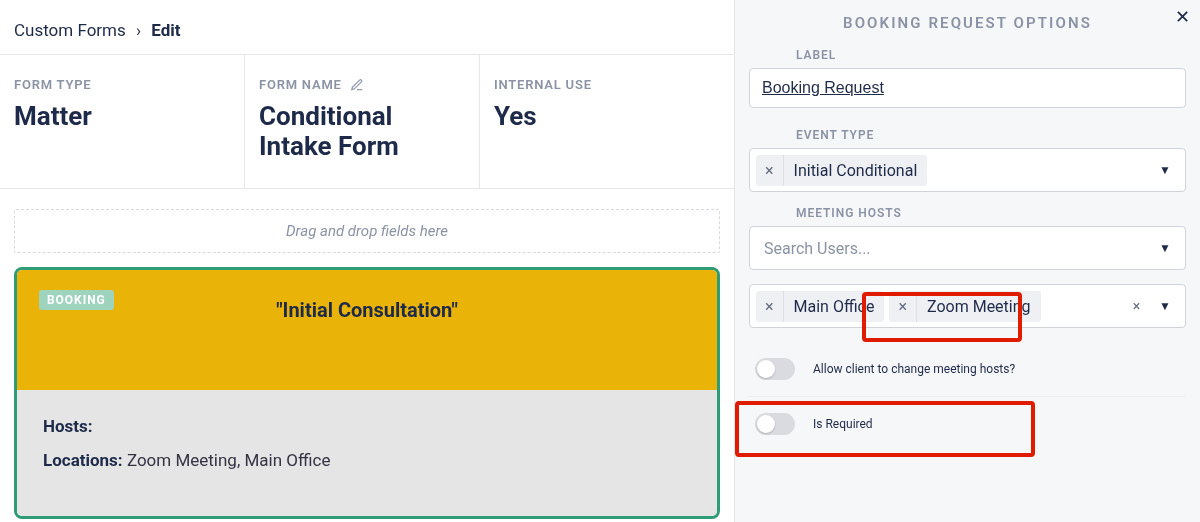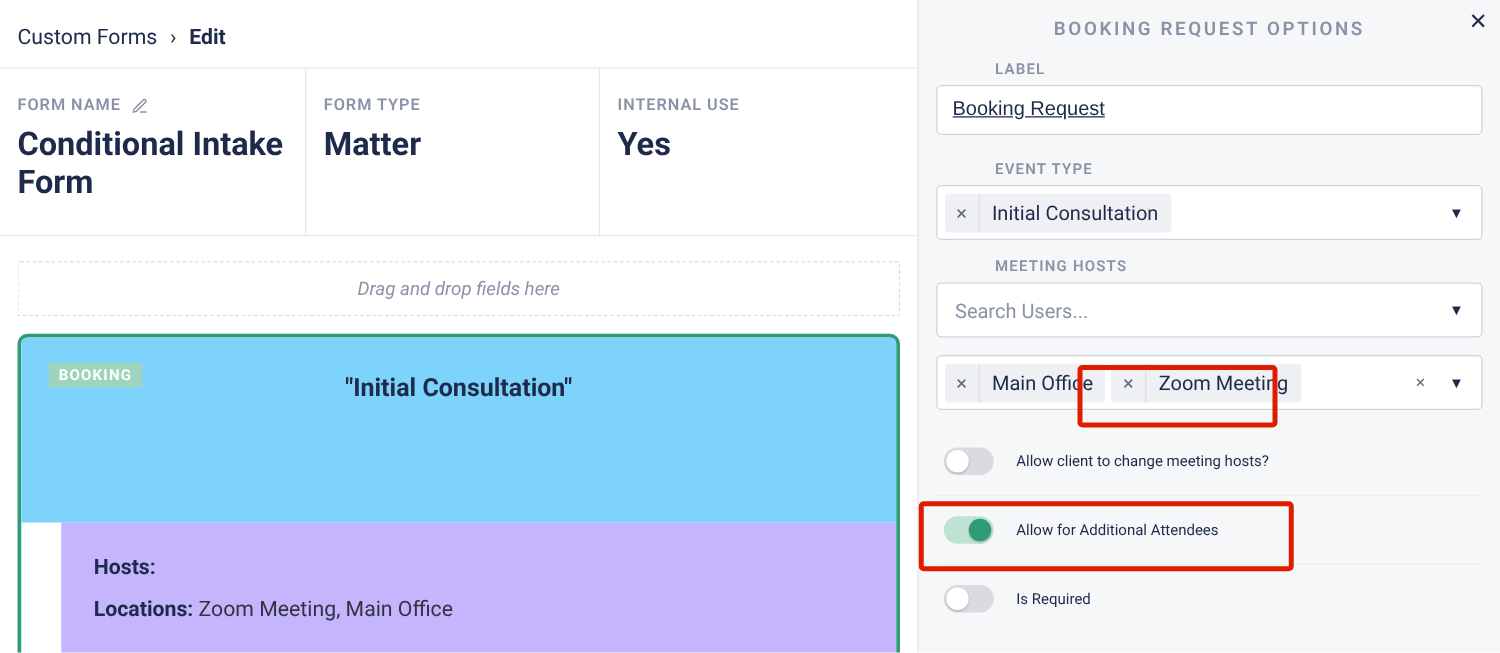--- a/index.html
+++ b/index.html
@@ -12,24 +12,24 @@
   .header-cell { padding: 22px 14px 26px 14px; border-right: 1px solid #e7e7ea; }
   .header-cell:first-child { width: 245px; }
   .header-cell:nth-child(2) { width: 235px; }
   .header-cell:nth-child(3) { flex:1; border-right:none; }
   .hc-label { font-size: 13px; font-weight:600; letter-spacing: 0.06em; color:#8a93a6; text-transform: uppercase; margin-bottom: 10px; display:flex; align-items:center; gap:8px;}
   .hc-label svg { width:14px; height:14px; stroke:#8a93a6; }
   .hc-value { font-size: 26px; font-weight:700; color:#1e2a4a; line-height:1.15; }
   .builder { padding: 8px 14px 0 14px; }
   .dropzone { border: 1px dashed #d6d9df; border-radius: 2px; padding: 12px 12px; text-align:center; font-style: italic; color:#8a93a6; font-size:15px; margin: 12px 0; }
   .field-card { border: 3px solid #2f9c78; border-radius: 8px; overflow:hidden; margin: 14px 0; }
-  .field-card .fc-top { background:#7dd3fc; padding: 28px 26px 96px 26px; position:relative; }
+  .field-card .fc-top { background:#eab308; padding: 28px 26px 68px 26px; position:relative; }
   .fc-badge { position:absolute; top:20px; left:22px; background:#9ed3bd; color:#ffffff; font-size:12px; font-weight:700; letter-spacing:0.08em; padding:3px 8px; border-radius:3px; }
   .fc-title { text-align:center; font-weight:700; font-size:20px; color:#1e2a4a; }
-  .field-card .fc-bot { background:#c4b5fd; padding: 26px 26px 32px 26px; font-size:17px; color:#1e2a4a;margin-left:32px; }
+  .field-card .fc-bot { background:#e5e5e5; padding: 26px 26px 32px 26px; font-size:17px; color:#1e2a4a; }
   .fc-bot .row { margin-bottom: 14px; }
   .fc-bot .lbl { font-weight:700; }
   .fc-bot .val { font-weight:400; color:#334; }
 
   .panel { width: 466px; background:#f6f7f9; border-left:1px solid #e3e5ea; padding: 8px 14px 14px 14px; position:relative; }
   .panel-title { text-align:center; font-size:15px; font-weight:600; letter-spacing:0.14em; color:#8a93a6; padding: 6px 0 10px 0; }
   .panel-close { position:absolute; top:6px; right:10px; font-size:18px; color:#1e2a4a; cursor:pointer; }
   .p-label { font-size:12px; font-weight:600; letter-spacing:0.08em; color:#8a93a6; text-transform:uppercase; margin: 6px 0 6px 2px; padding-left: 45px; }
   .p-input { width:100%; background:#fff; border:1px solid #cfd3db; border-radius:4px; padding:10px 12px; font-size:16px; color:#1e2a4a; margin-bottom:14px;text-decoration:underline; }
   .chip-field { width:100%; background:#fff; border:1px solid #cfd3db; border-radius:4px; padding:4px 6px; display:flex; align-items:center; gap:5px; margin-bottom:14px; position:relative; min-height:44px; flex-wrap:wrap;}
@@ -56,32 +56,32 @@
 <div class="app">
   <div class="main">
     <div class="breadcrumb">
       <span>Custom Forms</span>
       <span class="chev">›</span>
       <strong>Edit</strong>
     </div>
 
     <div class="header-row">
       <div class="header-cell">
+        <div class="hc-label">FORM TYPE</div>
+        <div class="hc-value">Matter</div>
+      </div>
+      <div class="header-cell">
         <div class="hc-label">
           <span>FORM NAME</span>
           <svg viewBox="0 0 24 24" fill="none" stroke-width="2">
               <path d="M12 20h9"></path>
               <path d="M16.5 3.5a2.1 2.1 0 1 1 3 3L7 19l-4 1 1-4 12.5-12.5z"></path>
             </svg>
         </div>
         <div class="hc-value">Conditional Intake Form</div>
-      </div>
-      <div class="header-cell">
-        <div class="hc-label">FORM TYPE</div>
-        <div class="hc-value">Matter</div>
       </div>
       <div class="header-cell">
         <div class="hc-label">INTERNAL USE</div>
         <div class="hc-value">Yes</div>
       </div>
     </div>
 
     <div class="builder">
       <div class="dropzone">Drag and drop fields here</div>
 
@@ -109,21 +109,21 @@
     <div class="panel-close">✕</div>
     <div class="panel-title">BOOKING REQUEST OPTIONS</div>
 
     <div class="p-label">LABEL</div>
     <input class="p-input" value="Booking Request" style="">
 
     <div class="p-label">EVENT TYPE</div>
     <div class="chip-field">
       <span class="chip">
         <span class="x">×</span>
-        <span class="ct">Initial Consultation</span>
+        <span class="ct">Initial Conditional</span>
       </span>
       <span class="caret">▼</span>
     </div>
 
     <div class="p-label">MEETING HOSTS</div>
     <div class="chip-field">
       <span class="placeholder">Search Users...</span>
       <span class="caret">▼</span>
     </div>
 
@@ -139,26 +139,20 @@
       <span class="clear-x" style="margin-left:auto">×</span>
       <span class="caret" style="margin-left:0">▼</span>
     </div>
 
     <div class="toggle-row">
       <div class="toggle">
           <div class="knob"></div>
         </div>
       <span>Allow client to change meeting hosts?</span>
     </div>
-    <div class="toggle-row">
-      <div class="toggle on">
-          <div class="knob"></div>
-        </div>
-      <span>Allow for Additional Attendees</span>
-    </div>
     <div class="toggle-row" style="border-bottom:none">
       <div class="toggle">
           <div class="knob"></div>
         </div>
       <span>Is Required</span>
     </div>
   </div>
 </div>
 
 <div class="hl-red hl-zoom"></div>

